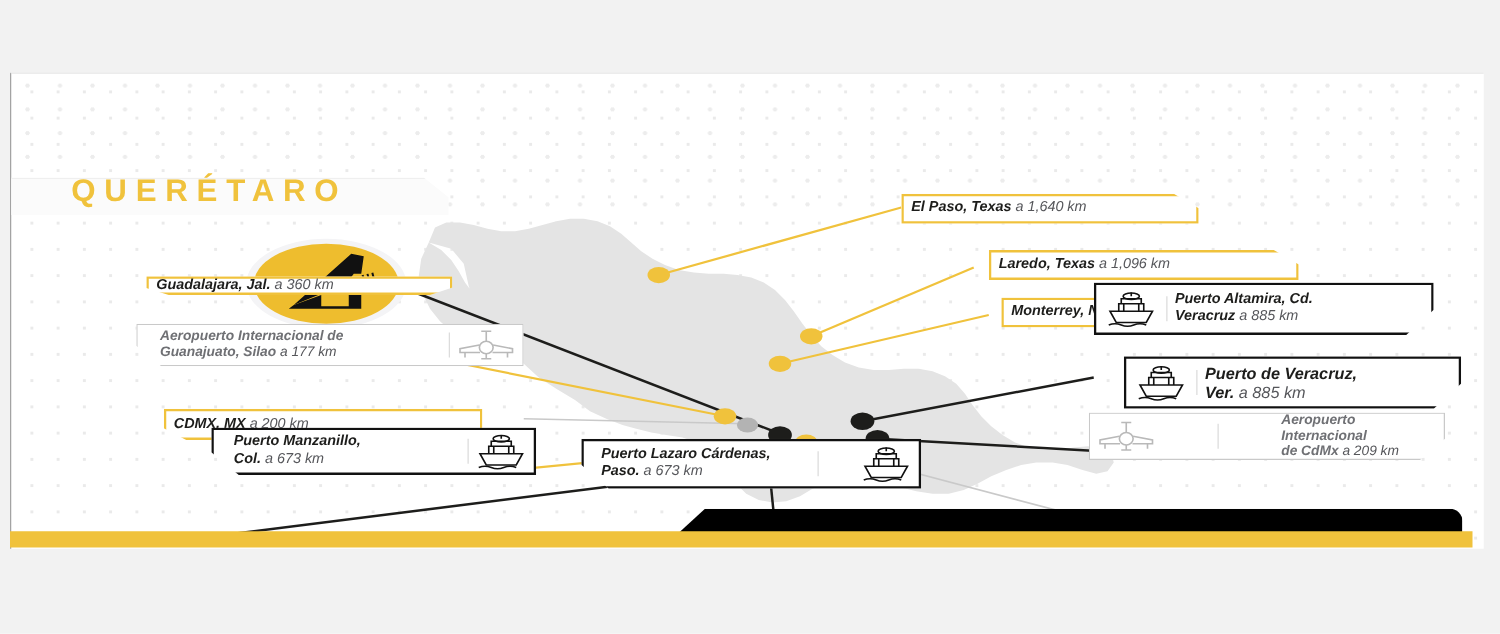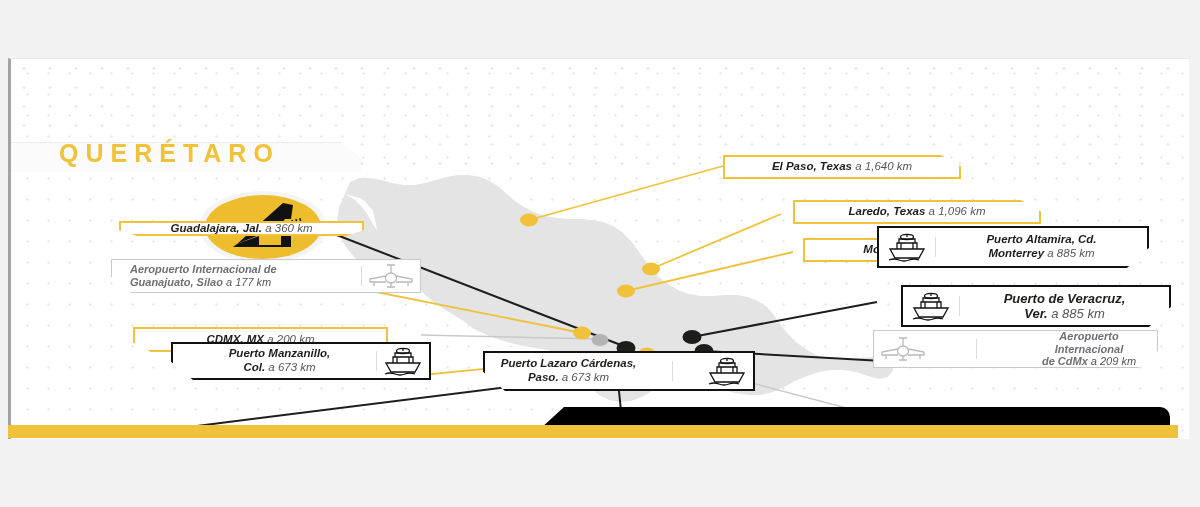--- a/index.html
+++ b/index.html
@@ -8,21 +8,21 @@
     background:#f2f2f2;
     font-family:"Liberation Sans", sans-serif;
   }
   #stage{position:relative;width:1200px;height:507px;}
 
   
   #slide{
     position:absolute;left:8px;top:58px;width:1178px;height:380px;
     background:#ffffff;
     border-top:1px solid #e6e6e6;
-    border-left:3px solid #a3a3a3;
+    border-left:1px solid #a3a3a3;
     overflow:hidden;
   }
   
   #dots{
     position:absolute;inset:0;
     background-image:radial-gradient(circle, rgba(150,150,150,.20) 1.1px, transparent 1.2px);
     background-size:21px 21px;
     background-position:6px 4px;
     pointer-events:none;
   }
@@ -58,21 +58,21 @@
   
   .lbl{
     position:absolute;
     box-sizing:border-box;
     display:flex;align-items:center;
     background:#ffffff;
     font-style:italic;
     line-height:1.18;
     z-index:6;
   }
-  .lbl .txt{flex:1;text-align:center;padding:0 6px;}
+  .lbl .txt{flex:1;padding:0 6px;}
   .lbl b{font-weight:bold;font-style:italic;}
   .lbl .dist{font-weight:normal;color:#55565a;font-style:italic;}
 
   
   .lbl.yellow{
     border:2px solid #f0c23c;
     color:#1d1d1b;
     clip-path:polygon(0 0,100% 0,100% 60%,calc(100% - 18px) 100%,18px 100%,0 62%);
   }
   
@@ -279,21 +279,21 @@
           <path d="M13 11 L13 7 L29 7 L29 11"></path>
           <ellipse cx="21" cy="5" rx="6.5" ry="2.6"></ellipse>
           <line x1="21" y1="2" x2="21" y2="5"></line>
           <line x1="15" y1="11" x2="15" y2="17"></line>
           <line x1="27" y1="11" x2="27" y2="17"></line>
           <path d="M3 28 Q8 26 13 28 T23 28 T33 28"></path>
         </svg>
       </span>
     </div>
 
-    <div class="lbl black-l" style="left:472px;top:292px;width:272px;height:40px;font-size:11.5px;gap:28px;">
+    <div class="lbl black-l" style="left:456px;top:292px;width:272px;height:40px;font-size:11.5px;gap:28px;">
       <span class="txt" style="padding-left:14px;">
         <b>Puerto Lazaro Cárdenas,</b><br>
         <b>Paso.</b>
         <span class="dist">a 673 km</span>
       </span>
       <span class="sep"></span>
       <span class="icon" style="width:52px;">
         <svg width="42" height="30" viewBox="0 0 42 30" fill="none" stroke="#111111" stroke-width="1.3">
           <path d="M4 17 L38 17 L33 26 L9 26 Z"></path>
           <path d="M11 17 L11 11 L31 11 L31 17"></path>
@@ -316,21 +316,21 @@
           <ellipse cx="21" cy="5" rx="6.5" ry="2.6"></ellipse>
           <line x1="21" y1="2" x2="21" y2="5"></line>
           <line x1="15" y1="11" x2="15" y2="17"></line>
           <line x1="27" y1="11" x2="27" y2="17"></line>
           <path d="M3 28 Q8 26 13 28 T23 28 T33 28"></path>
         </svg>
       </span>
       <span class="sep"></span>
       <span class="txt">
         <b>Puerto Altamira, Cd.</b><br>
-        <b>Monterrey</b>
+        <b>Veracruz</b>
         <span class="dist">a 885 km</span>
       </span>
     </div>
 
     <div class="lbl black" style="left:890px;top:226px;width:270px;height:42px;font-size:13px;">
       <span class="icon" style="width:56px;">
         <svg width="42" height="30" viewBox="0 0 42 30" fill="none" stroke="#111111" stroke-width="1.3">
           <path d="M4 17 L38 17 L33 26 L9 26 Z"></path>
           <path d="M11 17 L11 11 L31 11 L31 17"></path>
           <path d="M13 11 L13 7 L29 7 L29 11"></path>

